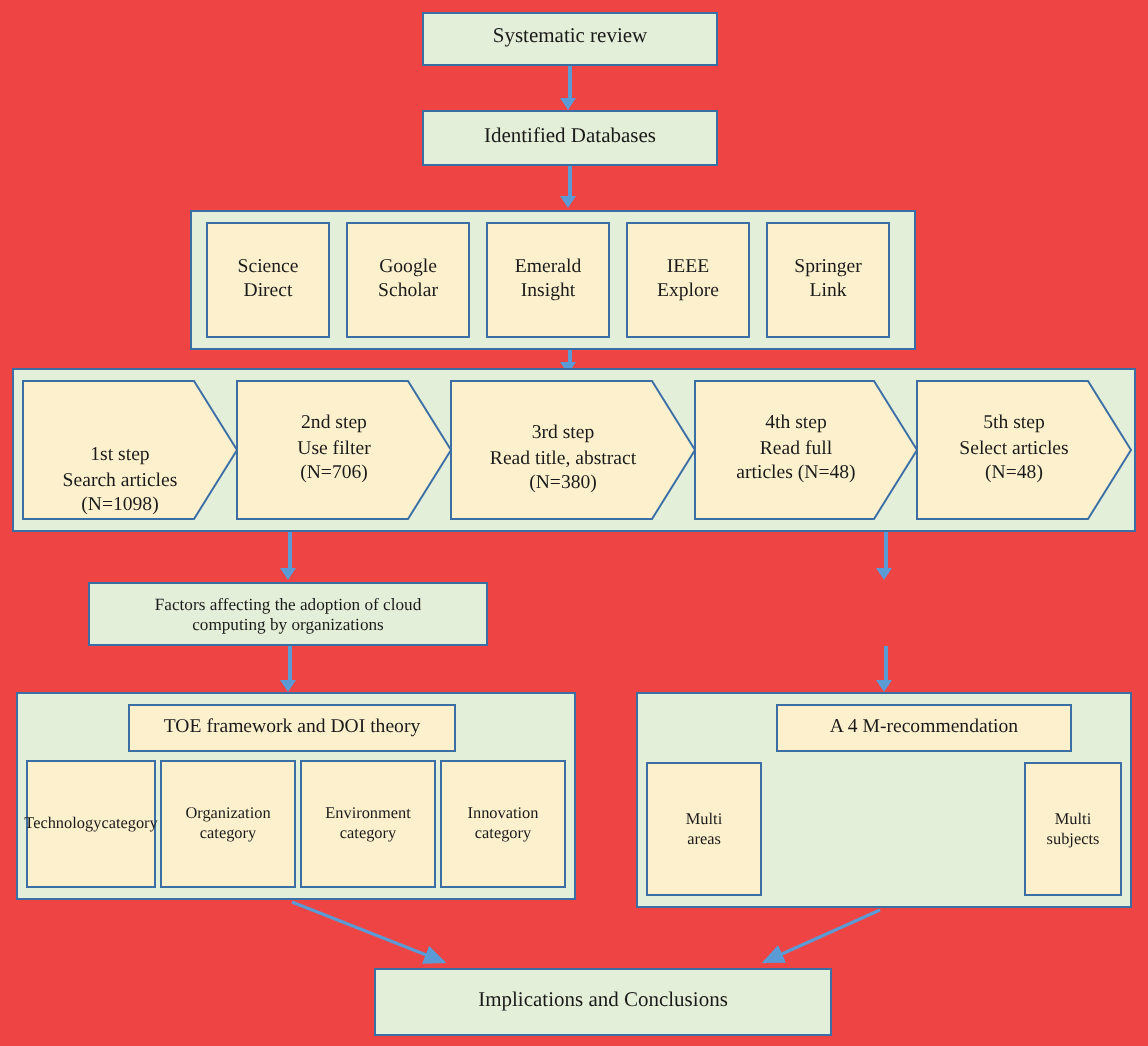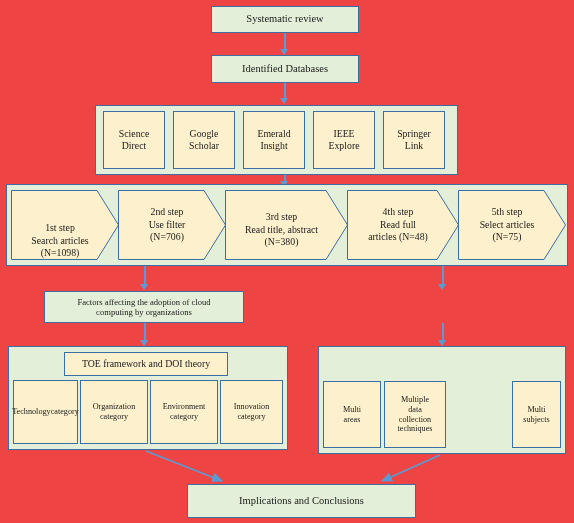--- a/index.html
+++ b/index.html
@@ -174,21 +174,21 @@
     </div>
   </div>
 
   <div class="chev t10" style="left:458px;top:190px;width:108px;height:70px;">
     <svg class="chev-bg" width="108" height="70" viewBox="0 0 108 70" preserveAspectRatio="none">
       <polygon points="0.5,0.5 86,0.5 107.5,35 86,69.5 0.5,69.5" fill="#fdf1cd" stroke="#3b6ea5" stroke-width="1"></polygon>
     </svg>
     <div class="chev-txt">
       <div>5th step</div>
       <div>Select articles</div>
-      <div>(N=75)</div>
+      <div>(N=48)</div>
     </div>
   </div>
 
   <div class="vline" style="left:144px;top:266px;height:19px;"></div>
   <div class="arrowhead" style="left:140px;top:284px;"></div>
 
   <div class="vline" style="left:442px;top:266px;height:19px;"></div>
   <div class="arrowhead" style="left:438px;top:284px;"></div>
 
   <div class="node green t9" style="left:44px;top:291px;width:200px;height:32px;flex-direction:column;">
@@ -221,30 +221,27 @@
     <span>Environment</span>
     <span>category</span>
   </div>
   <div class="node cream t85" style="left:220px;top:380px;width:63px;height:64px;flex-direction:column;">
     <span>Innovation</span>
     <span>category</span>
   </div>
 
   <div class="band" style="left:318px;top:346px;width:248px;height:108px;"></div>
 
+  <div class="node cream t10" style="left:388px;top:352px;width:148px;height:24px;">
+    <span>A 4 M-recommendation</span>
+  </div>
 
   <div class="node cream t85" style="left:323px;top:381px;width:58px;height:67px;flex-direction:column;">
     <span>Multi</span>
     <span>areas</span>
-  </div>
-  <div class="node cream t85" style="left:384px;top:381px;width:62px;height:67px;flex-direction:column;">
-    <span>Multiple</span>
-    <span>data</span>
-    <span>collection</span>
-    <span>techniques</span>
   </div>
   <div class="node cream t85" style="left:512px;top:381px;width:49px;height:67px;flex-direction:column;">
     <span>Multi</span>
     <span>subjects</span>
   </div>
 
   <svg class="diag" style="left:0;top:0;width:574px;height:523px;">
     <defs>
       <marker id="ah" markerWidth="8" markerHeight="8" refX="6.2" refY="3" orient="auto">
         <polygon points="0,0 7,3 0,6" fill="#5b9bd5"></polygon>

